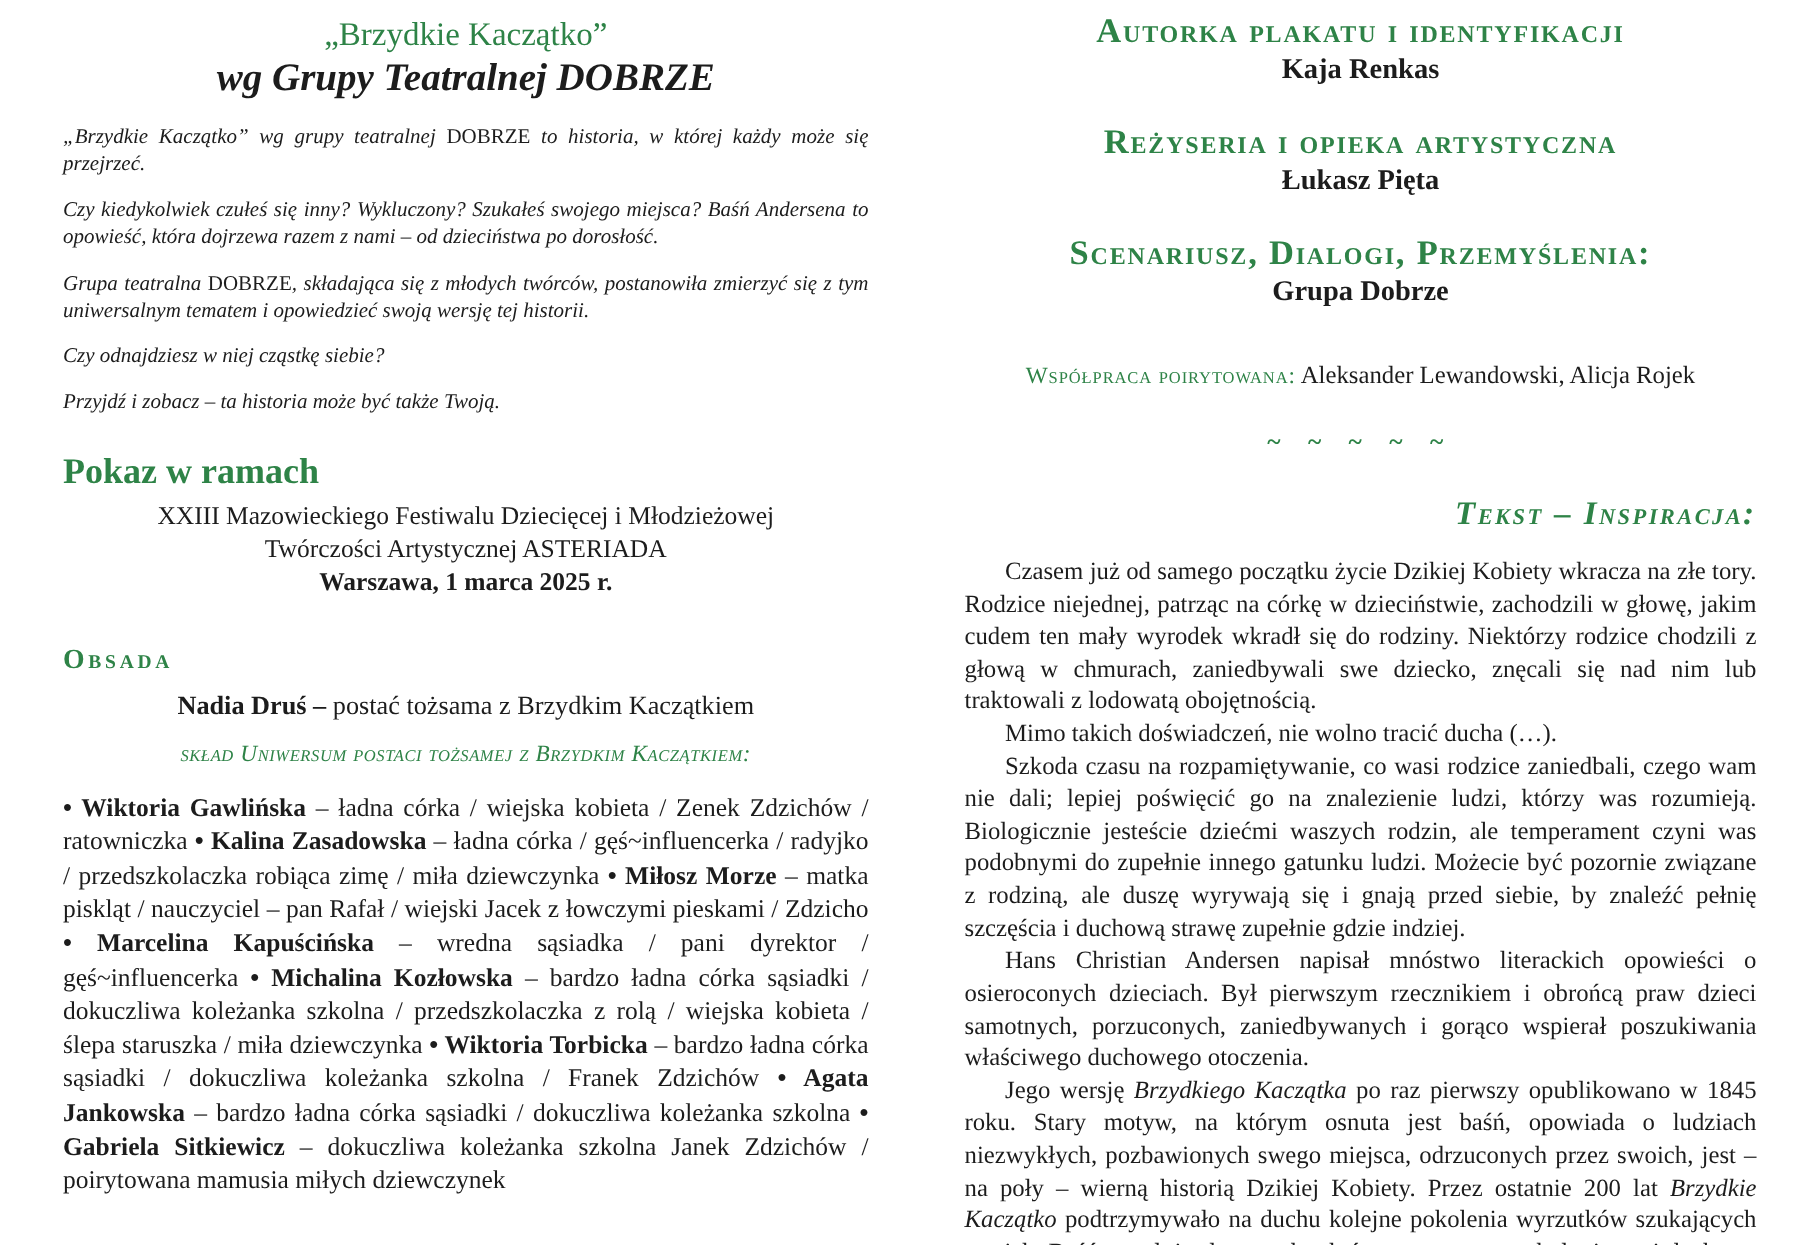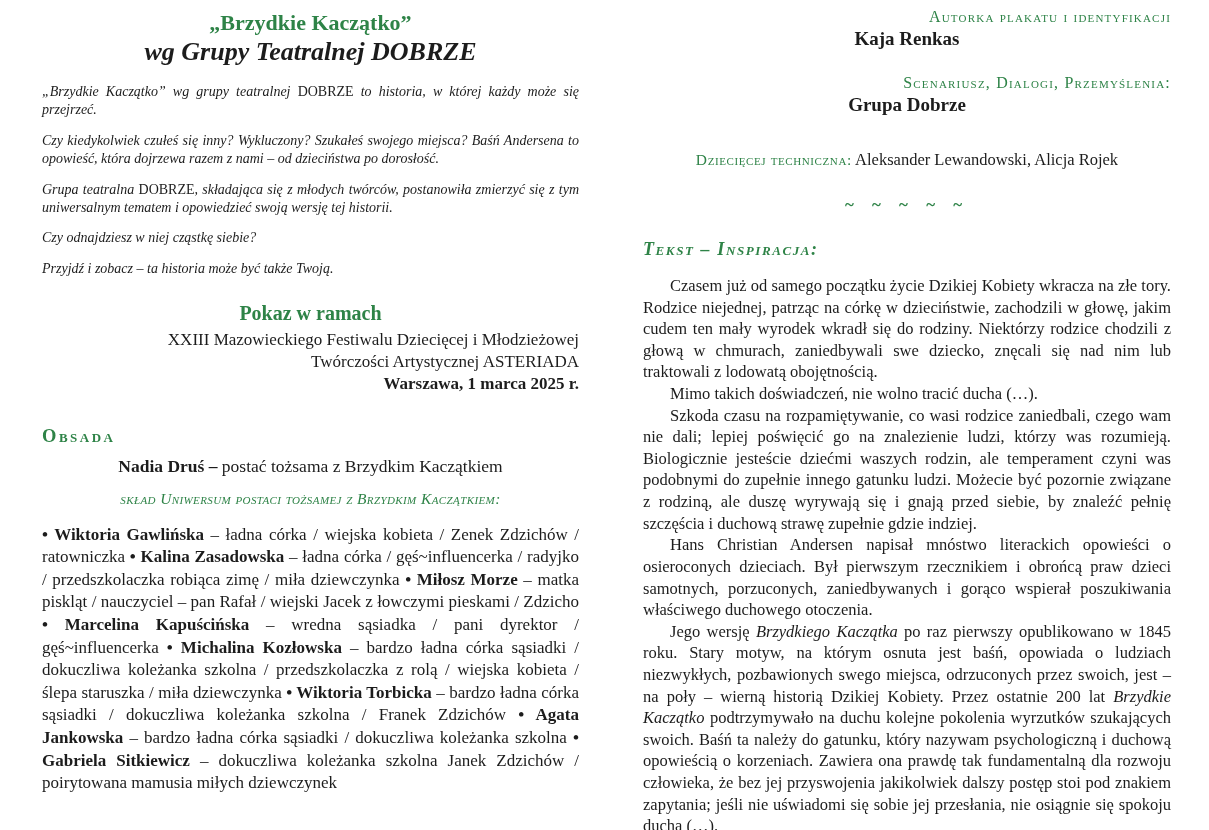--- a/index.html
+++ b/index.html
@@ -24,42 +24,41 @@
   .col-left{width:537px;flex:none}
   .col-right{width:528px;flex:none}
 
   
   .rb{font-weight:bold}
   .ri{font-style:italic}
 
   
   .show-title{
     margin:2px 0 0;
-    font-size:22px;font-weight:bold;color:var(--green);
+    font-size:22px;font-weight:normal;color:var(--green);
     text-align:center;
   }
   .show-subtitle{
     margin:1px 0 16px;
     font-size:26px;font-weight:bold;font-style:italic;
     text-align:center;
   }
   .intro p{
     margin:0 0 13px;
     font-size:14px;line-height:1.28;
     text-align:justify;
   }
   .event-heading{
     margin:24px 0 4px;
-    font-size:20px;font-weight:bold;color:var(--green);
-    text-align:center;
+    font-size:24px;font-weight:bold;color:var(--green);
   }
   .event-line{
     margin:0;
     font-size:17px;line-height:1.3;
-    text-align:right;
+    text-align:center;
   }
   .event-line.bold{font-weight:bold}
   .cast-heading{
     margin:30px 0 0;
     font-size:18.5px;font-weight:bold;color:var(--green);
     font-variant-caps:small-caps;letter-spacing:2.5px;
   }
   .cast-lead{
     margin:9px 0 0;
     font-size:17.5px;text-align:center;
@@ -73,22 +72,22 @@
   .cast-list{
     margin:9px 0 0;
     font-size:17px;line-height:1.33;
     text-align:justify;
   }
 
   
   .credit{margin:0 0 24px;text-align:center}
   .credit-label{
     display:block;
-    font-size:16px;font-weight:normal;color:var(--green);
-    font-variant-caps:small-caps;letter-spacing:1.2px;text-align:right;
+    font-size:23px;font-weight:bold;color:var(--green);
+    font-variant-caps:small-caps;letter-spacing:1.2px;
   }
   .credit-name{
     display:block;margin-top:2px;
     font-size:19px;font-weight:bold;
   }
   .tech-line{
     margin:34px 0 0;
     font-size:16.5px;text-align:center;
   }
   .tech-label{
@@ -96,23 +95,23 @@
     font-variant-caps:small-caps;letter-spacing:.6px;
     font-size:15.5px;
   }
   .separator{
     margin:25px 0 0;
     text-align:center;color:var(--green);
     font-size:17px;letter-spacing:7px;font-weight:bold;
   }
   .essay-heading{
     margin:24px 0 15px;
-    font-size:18px;font-weight:bold;font-style:italic;color:var(--green);
+    font-size:22px;font-weight:bold;font-style:italic;color:var(--green);
     font-variant-caps:small-caps;letter-spacing:1.6px;
-    text-align:left;
+    text-align:right;
   }
   .essay p{
     margin:0;
     font-size:16.5px;line-height:1.31;
     text-align:justify;text-indent:27px;
   }
 </style>
 </head>
 <body>
 
@@ -146,26 +145,30 @@
 
   </div>
 
   <div class="col-right">
 
     <div class="credit">
       <span class="credit-label">Autorka plakatu i identyfikacji</span>
       <span class="credit-name">Kaja Renkas</span>
     </div>
     <div class="credit">
+      <span class="credit-label">Reżyseria i opieka artystyczna</span>
+      <span class="credit-name">Łukasz Pięta</span>
+    </div>
+    <div class="credit">
       <span class="credit-label">Scenariusz, Dialogi, Przemyślenia:</span>
       <span class="credit-name">Grupa Dobrze</span>
     </div>
 
     <p class="tech-line">
-      <span class="tech-label">Dziecięcej techniczna:</span>
+      <span class="tech-label">Współpraca poirytowana:</span>
       <span>Aleksander Lewandowski, Alicja Rojek</span>
     </p>
 
     <p class="separator">~ ~ ~ ~ ~</p>
 
     <div class="essay">
       <h3 class="essay-heading">Tekst – Inspiracja:</h3>
       <p><span>Czasem już od samego początku życie Dzikiej Kobiety wkracza na złe tory. Rodzice niejednej, patrząc na córkę w dzieciństwie, zachodzili w głowę, jakim cudem ten mały wyrodek wkradł się do rodziny. Niektórzy rodzice chodzili z głową w chmurach, zaniedbywali swe dziecko, znęcali się nad nim lub traktowali z lodowatą obojętnością.</span></p>
       <p><span>Mimo takich doświadczeń, nie wolno tracić ducha (…).</span></p>
       <p><span>Szkoda czasu na rozpamiętywanie, co wasi rodzice zaniedbali, czego wam nie dali; lepiej poświęcić go na znalezienie ludzi, którzy was rozumieją. Biologicznie jesteście dziećmi waszych rodzin, ale temperament czyni was podobnymi do zupełnie innego gatunku ludzi. Możecie być pozornie związane z rodziną, ale duszę wyrywają się i gnają przed siebie, by znaleźć pełnię szczęścia i duchową strawę zupełnie gdzie indziej.</span></p>

